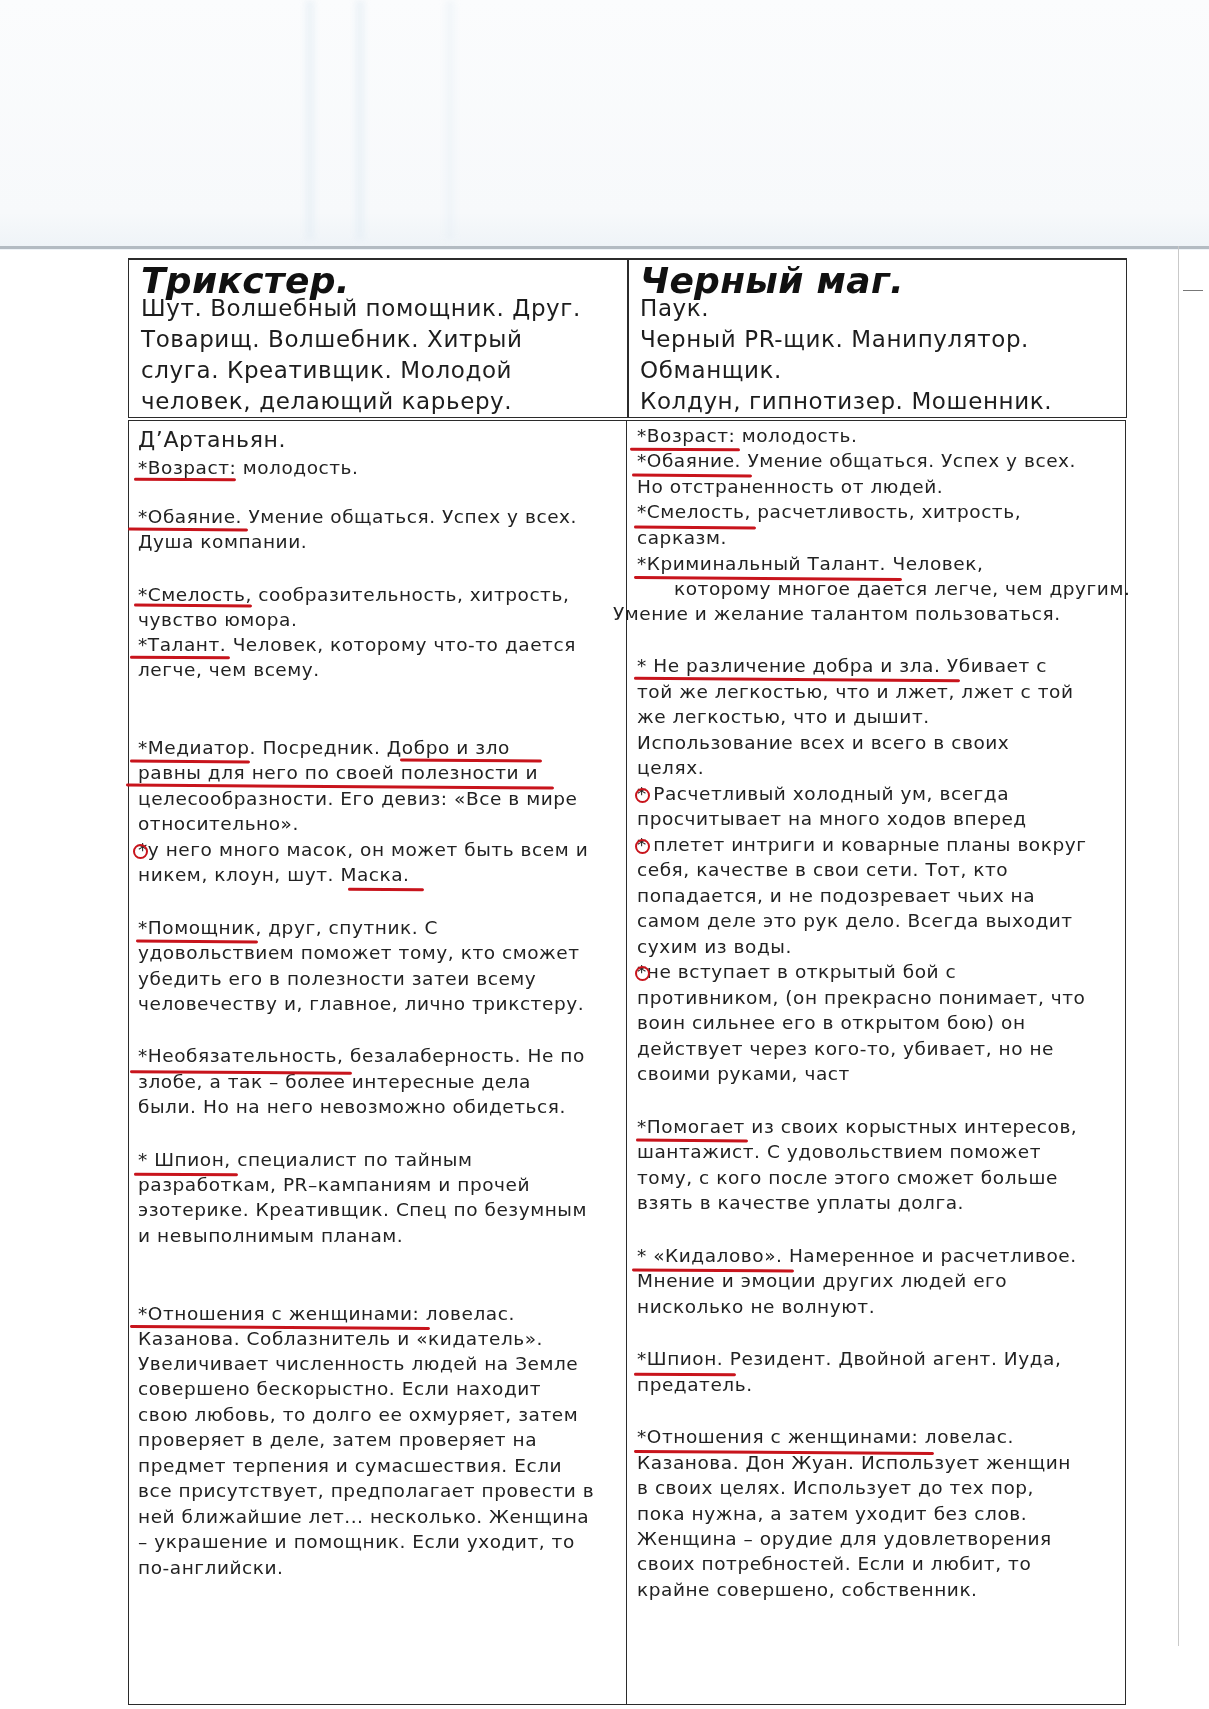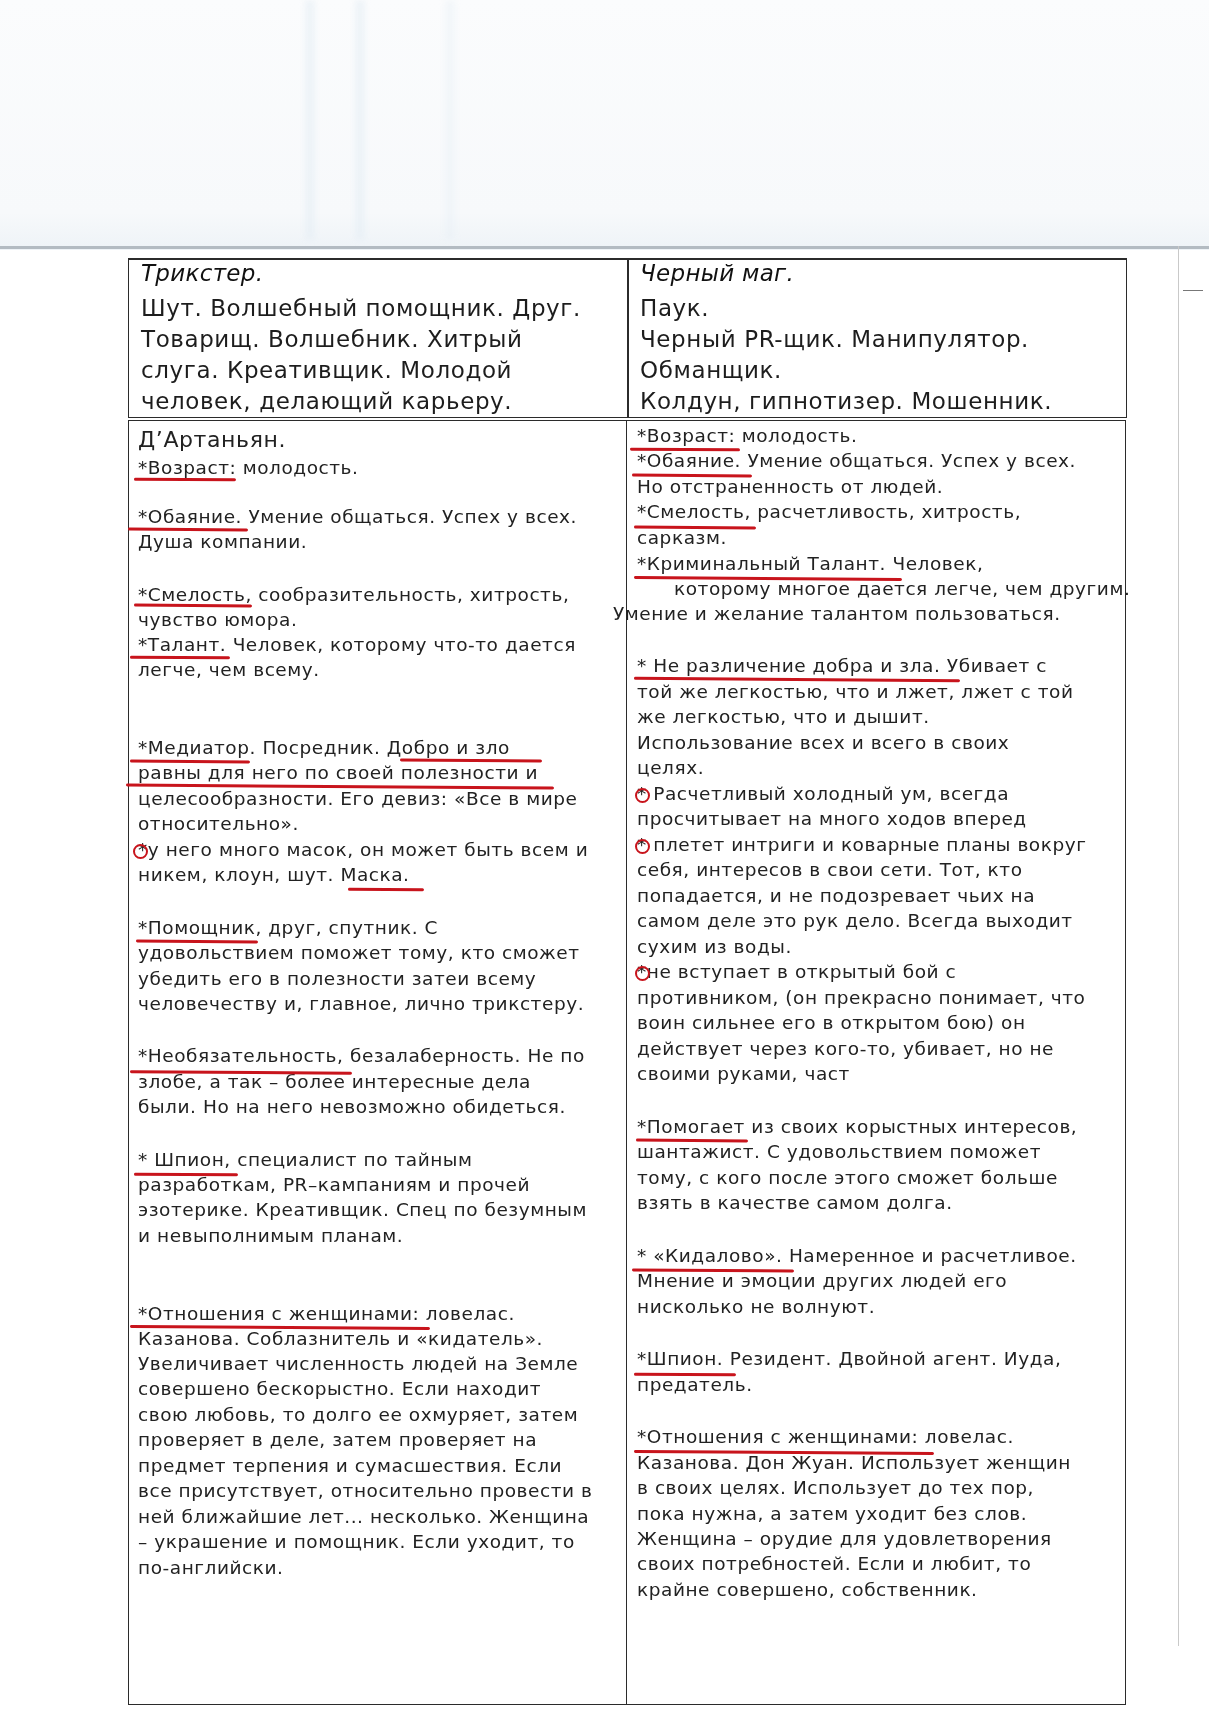--- a/index.html
+++ b/index.html
@@ -20,22 +20,22 @@
   .right-tick { position: absolute; left: 1183px; top: 290px; width: 20px; height: 1px; background: #777; }
 
   
   .cell { position: absolute; border: 1.5px solid #2b2b2b; box-sizing: border-box; background: transparent; }
   .hdr-left  { left: 128px; top: 258px; width: 501px; height: 160px; border-top-width: 2px; }
   .hdr-right { left: 627px; top: 258px; width: 500px; height: 160px; border-top-width: 2px; }
   .body-left { left: 128px; top: 420px; width: 499px; height: 1285px; }
   .body-right{ left: 626px; top: 420px; width: 500px; height: 1285px; }
 
   .hdr-title {
-    position: absolute; font-weight: normal; font-style: italic;
-    font-size: 23px; letter-spacing: 0.3px; color: #111;
+    position: absolute; font-weight: bold; font-style: italic;
+    font-size: 36px; letter-spacing: 0.3px; color: #111;
   }
   .hdr-line { position: absolute; font-size: 23px; letter-spacing: 0.6px; color: #1d1d1d; white-space: nowrap; }
 
   .t { position: absolute; font-size: 18.5px; letter-spacing: 0.55px; color: #222; white-space: nowrap; }
   .t.big { font-size: 22px; letter-spacing: 0.6px; }
 
   .ul { position: absolute; height: 2.5px; background: #c8141c; border-radius: 2px; transform: rotate(0.4deg); }
   .circ { position: absolute; width: 15px; height: 15px; border: 2px solid #c8141c; border-radius: 50%; box-sizing: border-box; }
 </style>
 </head>
@@ -92,54 +92,54 @@
 <div class="t" style="left:138px;top:1174px">разработкам, PR–кампаниям и прочей</div>
 <div class="t" style="left:138px;top:1199px">эзотерике. Креативщик. Спец по безумным</div>
 <div class="t" style="left:138px;top:1225px">и невыполнимым планам.</div>
 <div class="t" style="left:138px;top:1303px">*Отношения с женщинами: ловелас.</div>
 <div class="t" style="left:138px;top:1328px">Казанова. Соблазнитель  и «кидатель».</div>
 <div class="t" style="left:138px;top:1353px">Увеличивает численность людей на Земле</div>
 <div class="t" style="left:138px;top:1378px">совершено бескорыстно. Если находит</div>
 <div class="t" style="left:138px;top:1404px">свою любовь, то долго ее охмуряет, затем</div>
 <div class="t" style="left:138px;top:1429px">проверяет в деле, затем проверяет на</div>
 <div class="t" style="left:138px;top:1455px">предмет терпения и сумасшествия. Если</div>
-<div class="t" style="left:138px;top:1480px">все присутствует, относительно провести в</div>
+<div class="t" style="left:138px;top:1480px">все присутствует, предполагает провести в</div>
 <div class="t" style="left:138px;top:1506px">ней ближайшие лет... несколько. Женщина</div>
 <div class="t" style="left:138px;top:1531px">– украшение и помощник. Если уходит, то</div>
 <div class="t" style="left:138px;top:1557px">по-английски.</div>
 
 <div class="t" style="left:637px;top:425px">*Возраст: молодость.</div>
 <div class="t" style="left:637px;top:450px">*Обаяние. Умение общаться. Успех у всех.</div>
 <div class="t" style="left:637px;top:476px">Но отстраненность от людей.</div>
 <div class="t" style="left:637px;top:501px">*Смелость, расчетливость, хитрость,</div>
 <div class="t" style="left:637px;top:527px">сарказм.</div>
 <div class="t" style="left:637px;top:553px">*Криминальный Талант. Человек,</div>
 <div class="t" style="left:674px;top:578px">которому многое дается легче, чем другим.</div>
 <div class="t" style="left:613px;top:603px">Умение и желание талантом пользоваться.</div>
 <div class="t" style="left:637px;top:655px">* Не различение добра и зла. Убивает с</div>
 <div class="t" style="left:637px;top:681px">той же легкостью, что и лжет, лжет с той</div>
 <div class="t" style="left:637px;top:706px">же легкостью, что и дышит.</div>
 <div class="t" style="left:637px;top:732px">Использование всех и всего  в своих</div>
 <div class="t" style="left:637px;top:757px">целях.</div>
 <div class="t" style="left:637px;top:783px">* Расчетливый холодный ум, всегда</div>
 <div class="t" style="left:637px;top:808px">просчитывает на много ходов вперед</div>
 <div class="t" style="left:637px;top:834px">* плетет интриги и коварные планы вокруг</div>
-<div class="t" style="left:637px;top:859px">себя, интересов в свои сети. Тот, кто</div>
+<div class="t" style="left:637px;top:859px">себя, качестве в свои сети. Тот, кто</div>
 <div class="t" style="left:637px;top:885px">попадается, и не подозревает чьих на</div>
 <div class="t" style="left:637px;top:910px">самом деле это рук дело. Всегда выходит</div>
 <div class="t" style="left:637px;top:936px">сухим из воды.</div>
 <div class="t" style="left:637px;top:961px">*не вступает в открытый бой с</div>
 <div class="t" style="left:637px;top:987px">противником, (он прекрасно понимает, что</div>
 <div class="t" style="left:637px;top:1012px">воин сильнее его в открытом бою) он</div>
 <div class="t" style="left:637px;top:1038px">действует через кого-то, убивает, но не</div>
 <div class="t" style="left:637px;top:1063px">своими руками, част</div>
 <div class="t" style="left:637px;top:1116px">*Помогает из своих корыстных интересов,</div>
 <div class="t" style="left:637px;top:1141px">шантажист.  С удовольствием поможет</div>
 <div class="t" style="left:637px;top:1167px">тому, с кого после этого сможет больше</div>
-<div class="t" style="left:637px;top:1192px">взять в качестве самом долга.</div>
+<div class="t" style="left:637px;top:1192px">взять в качестве уплаты долга.</div>
 <div class="t" style="left:637px;top:1245px">* «Кидалово». Намеренное и расчетливое.</div>
 <div class="t" style="left:637px;top:1270px">Мнение и эмоции других людей его</div>
 <div class="t" style="left:637px;top:1296px">нисколько не волнуют.</div>
 <div class="t" style="left:637px;top:1348px">*Шпион. Резидент. Двойной агент. Иуда,</div>
 <div class="t" style="left:637px;top:1374px">предатель.</div>
 <div class="t" style="left:637px;top:1426px">*Отношения с женщинами:  ловелас.</div>
 <div class="t" style="left:637px;top:1452px">Казанова. Дон Жуан. Использует женщин</div>
 <div class="t" style="left:637px;top:1477px">в своих целях. Использует  до тех пор,</div>
 <div class="t" style="left:637px;top:1503px">пока нужна, а затем уходит без слов.</div>
 <div class="t" style="left:637px;top:1528px">Женщина – орудие для удовлетворения</div>

